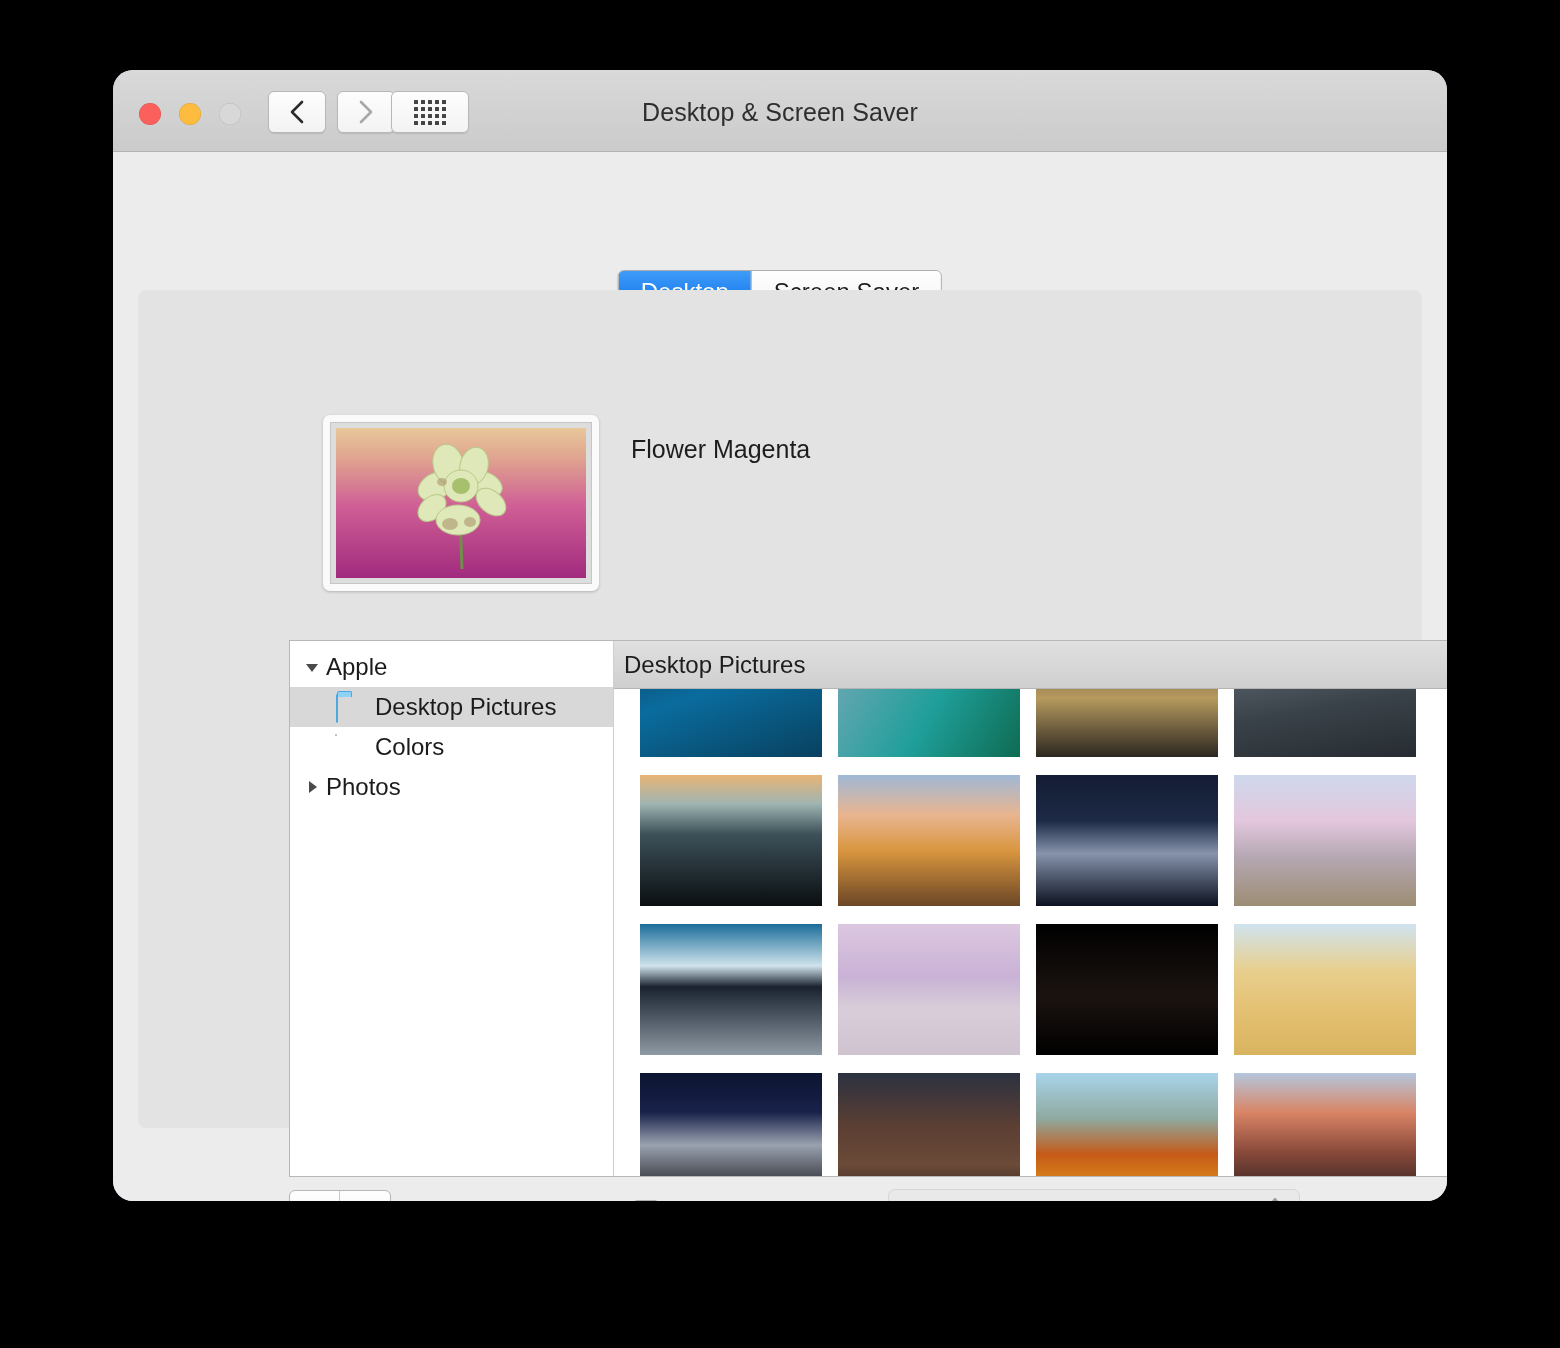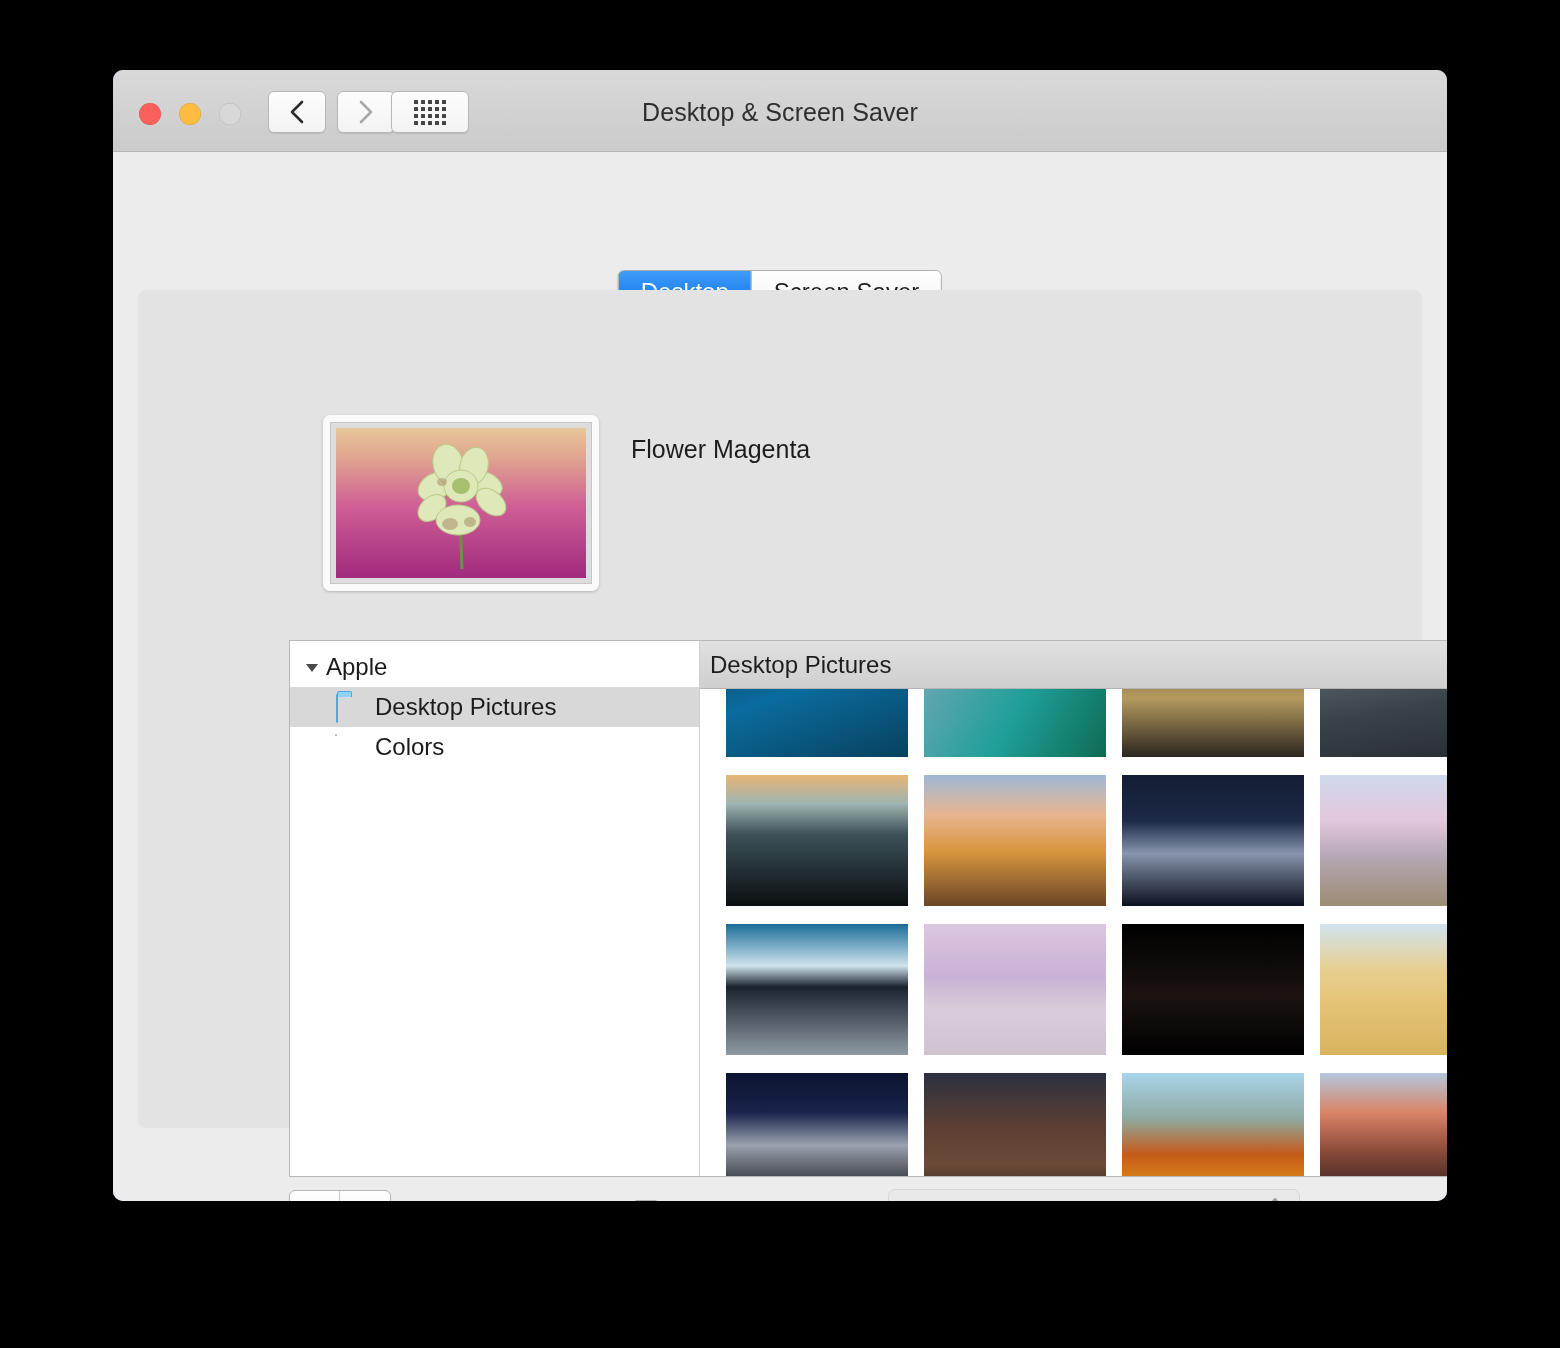--- a/index.html
+++ b/index.html
@@ -7,21 +7,21 @@
     width: 1560px; height: 1348px;
     background: #000;
     font-family: "Liberation Sans", sans-serif;
     overflow: hidden;
   }
   .window {
     position: absolute;
     left: 113px; top: 70px;
     width: 1334px; height: 1131px;
     background: #c4b5fd;
-    border-radius: 10px;
+    border-radius: 20px;
     box-shadow: 0 14px 46px rgba(0,0,0,0.55), 0 0 0 0.5px rgba(0,0,0,0.35);
     overflow: hidden;
   }
   
   .titlebar {
     position: relative;
     height: 82px;
     background: linear-gradient(to bottom, #d9d9d9 0%, #cbcbcb 100%);
     border-bottom: 1px solid #b3b3b3;
   }
@@ -138,21 +138,21 @@
   
   .listbox {
     position: absolute; left: 176px; top: 488px;
     width: 1207px; height: 537px;
     background: #fff;
     border: 1px solid #b7b7b7;
     display: flex;
     overflow: hidden;
   }
   .sidebar {
-    width: 410px; flex: none;
+    width: 324px; flex: none;
     background: #fff;
     border-right: 1px solid #cfcfcf;
     padding-top: 6px;
   }
   .srow {
     height: 40px; display: flex; align-items: center;
     font-size: 24px; color: #1b1b1b;
     padding-left: 14px;
   }
   .srow.selected { background: #d8d8d8; }
@@ -345,20 +345,28 @@
           <span class="ic"><span class="folder-ic"></span></span>
           <span>Desktop Pictures</span>
         </div>
 
         <div class="srow">
           <span class="indent"></span>
           <span class="ic"><span class="wheel-ic"></span></span>
           <span>Colors</span>
         </div>
 
+        <div class="srow">
+          <span class="tri">
+            <svg width="16" height="16" viewBox="0 0 16 16">
+                <polygon points="5,2 13,8 5,14" fill="#4a4a4a"></polygon>
+              </svg>
+          </span>
+          <span>Photos</span>
+        </div>
 
       </div>
 
       <div class="gridpane">
         <div class="gridheader">Desktop Pictures</div>
         <div class="gridscroll">
           <div class="thumbs" id="thumbs">
               <div class="thumb">
                 <div style="background: linear-gradient(160deg, rgb(13, 61, 92), rgb(10, 108, 158) 45%, rgb(8, 65, 95));"></div>
               </div>

